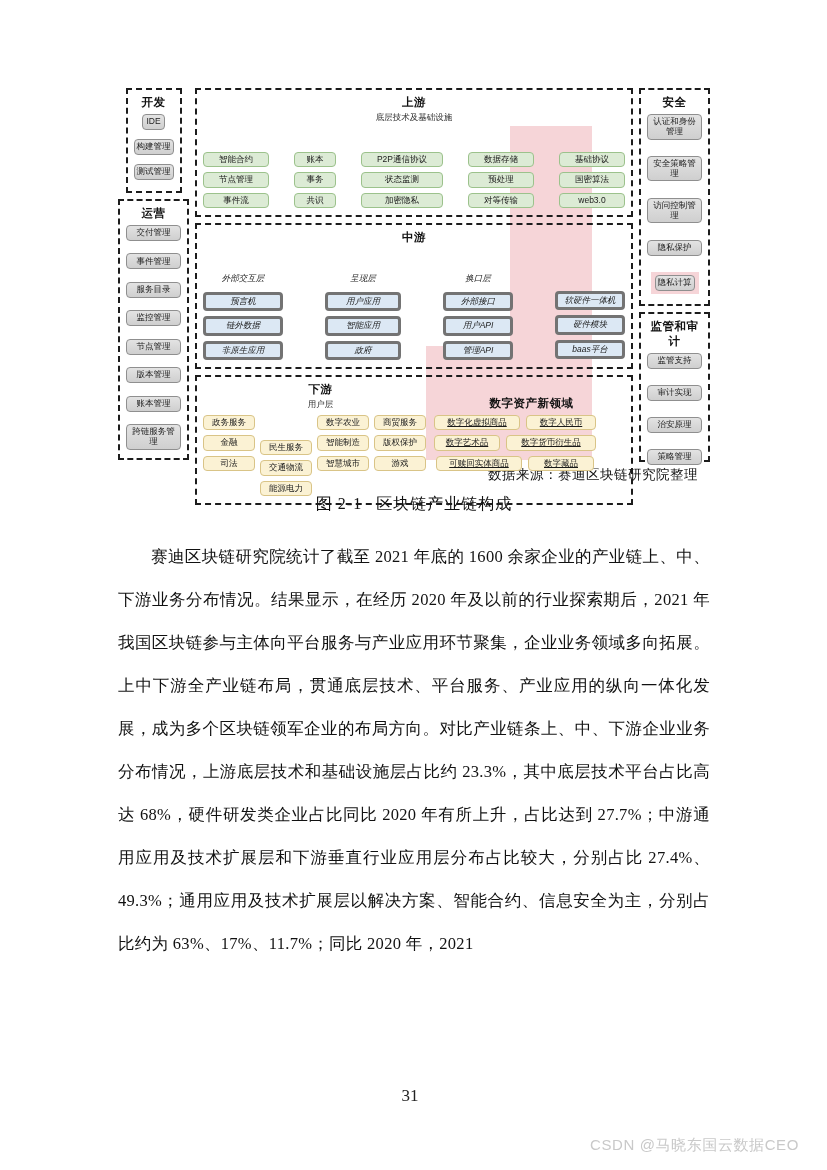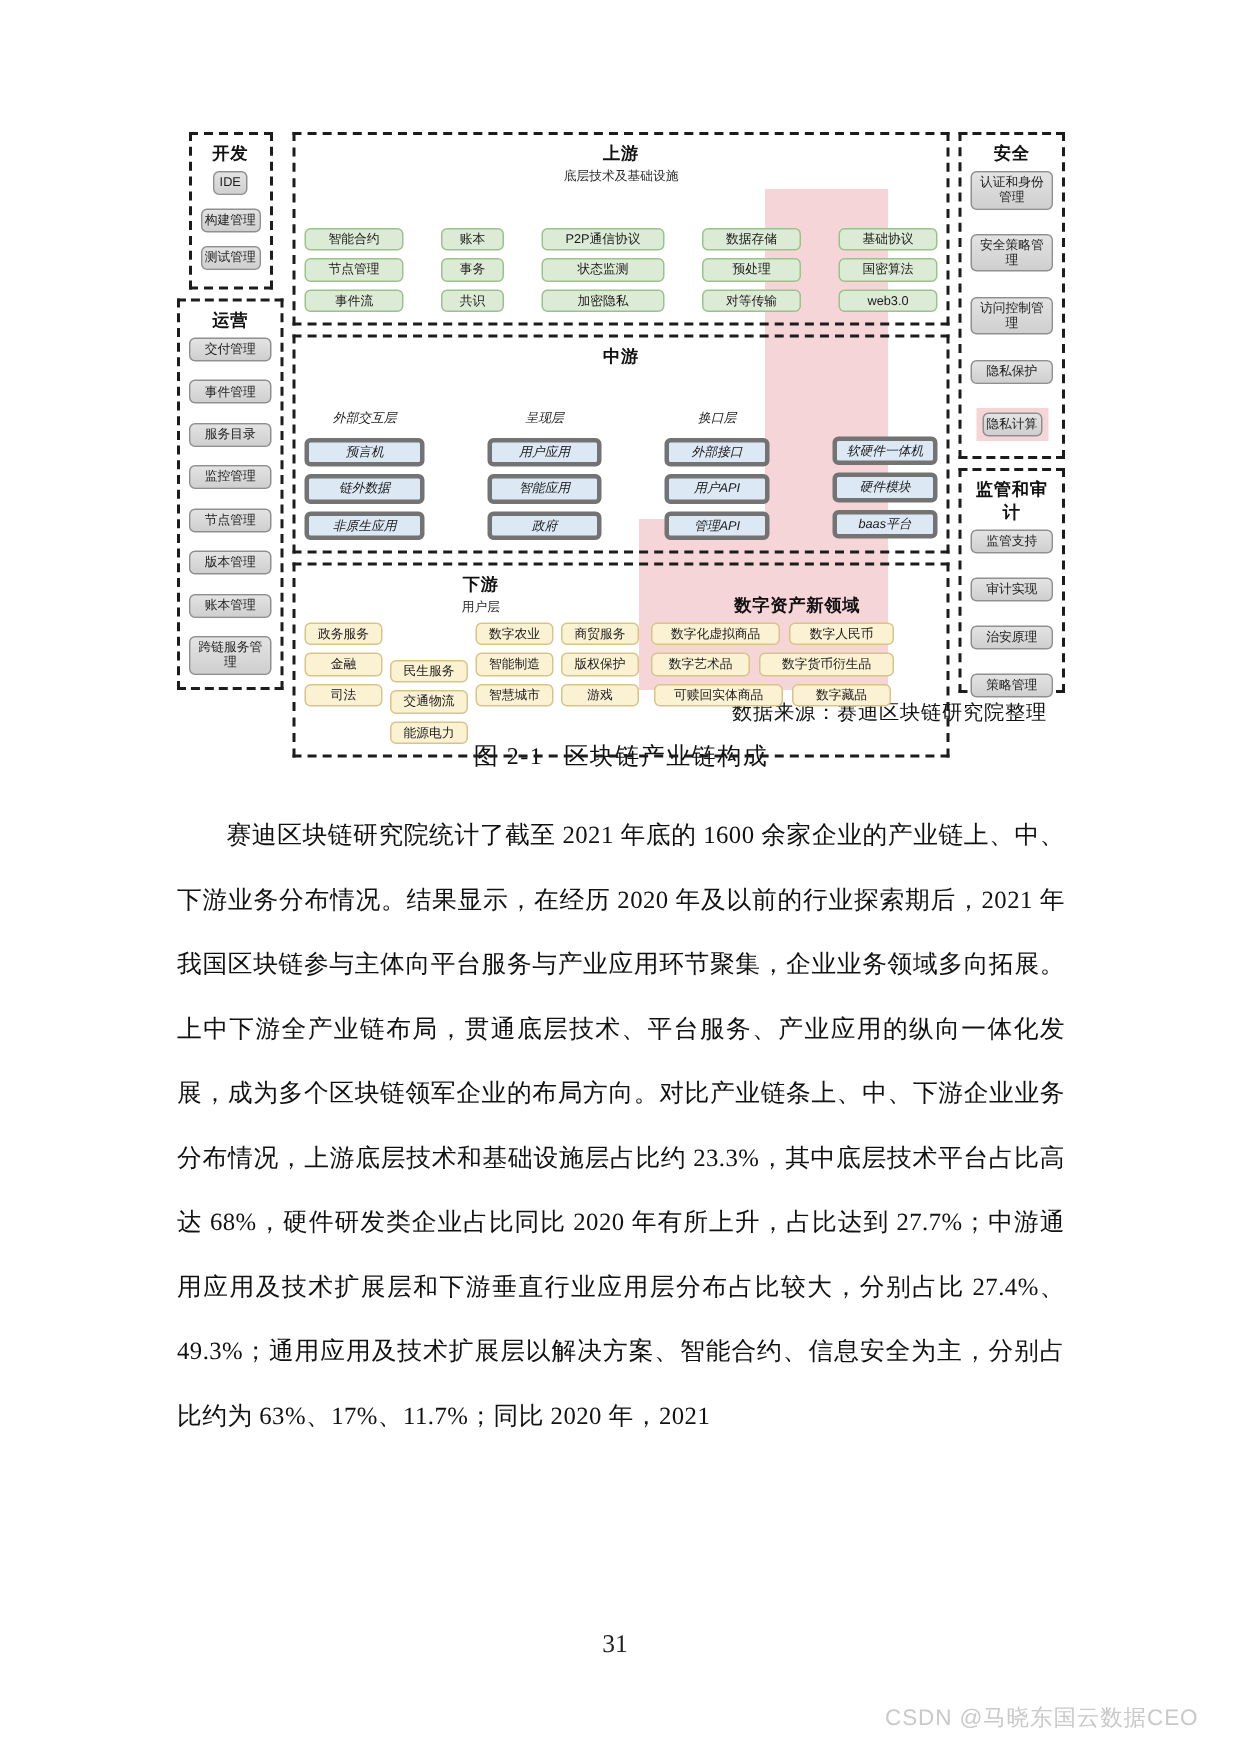--- a/index.html
+++ b/index.html
@@ -361,21 +361,21 @@
                 <div class="chip chip-yellow">智能制造</div>
                 <div class="chip chip-yellow">智慧城市</div>
               </div>
               <div class="dl-lane d4">
                 <div class="chip chip-yellow">商贸服务</div>
                 <div class="chip chip-yellow">版权保护</div>
                 <div class="chip chip-yellow">游戏</div>
               </div>
             </div>
 
-            <div class="down-right" style="padding-top:0;">
+            <div class="down-right" style="padding-top:0;text-decoration:underline;">
               <div class="dr-row">
                 <div class="chip chip-yellow" style="width:86px;">数字化虚拟商品</div>
                 <div class="chip chip-yellow" style="width:70px;">数字人民币</div>
               </div>
               <div class="dr-row">
                 <div class="chip chip-yellow" style="width:66px;">数字艺术品</div>
                 <div class="chip chip-yellow" style="width:90px;">数字货币衍生品</div>
               </div>
               <div class="dr-row">
                 <div class="chip chip-yellow" style="width:86px;">可赎回实体商品</div>

